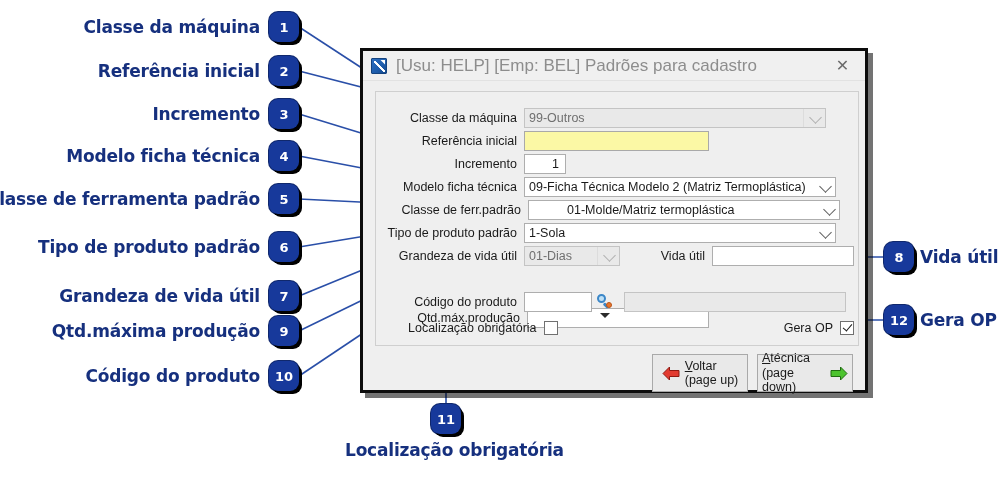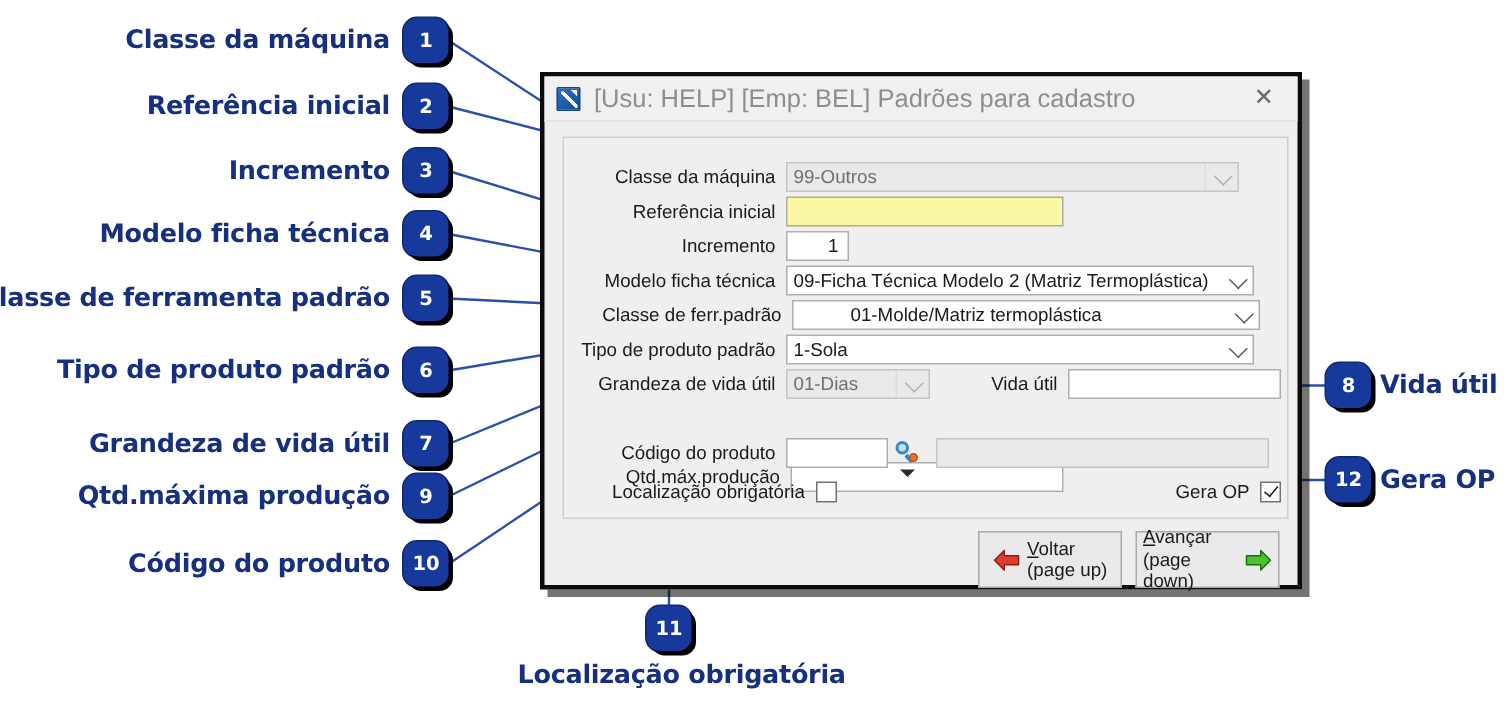--- a/index.html
+++ b/index.html
@@ -247,21 +247,21 @@
       <svg class="arrow" viewBox="0 0 18 15">
         <path d="M7.5 1 L1 7.5 L7.5 14 L7.5 10.5 L17 10.5 L17 4.5 L7.5 4.5 Z" fill="#e23b30" stroke="#8e1a12" stroke-width="1" stroke-linejoin="round"></path>
       </svg>
       <div class="btn-txt">
         <div><span class="u">V</span><span>oltar</span></div>
         <div>(page up)</div>
       </div>
     </div>
     <div class="btn">
       <div class="btn-txt">
-        <div><span class="u">A</span><span>vançar</span></div>
+        <div><span class="u">A</span><span>técnica</span></div>
         <div>(page down)</div>
       </div>
       <svg class="arrow" viewBox="0 0 18 15">
         <path d="M10.5 1 L17 7.5 L10.5 14 L10.5 10.5 L1 10.5 L1 4.5 L10.5 4.5 Z" fill="#4cc32e" stroke="#1f6b11" stroke-width="1" stroke-linejoin="round"></path>
       </svg>
     </div>
   </div>
 
 </div>
 

